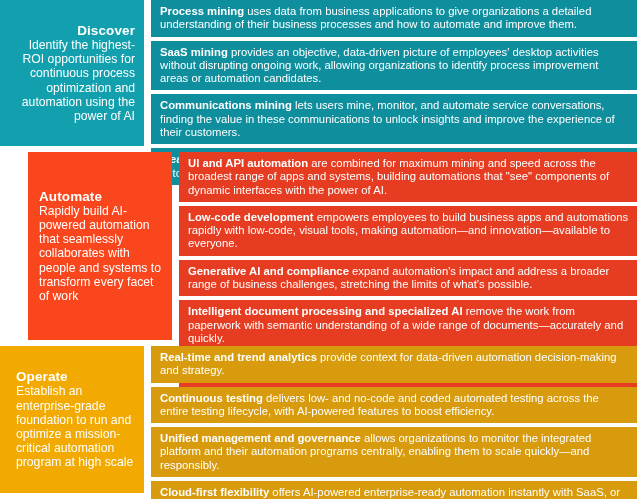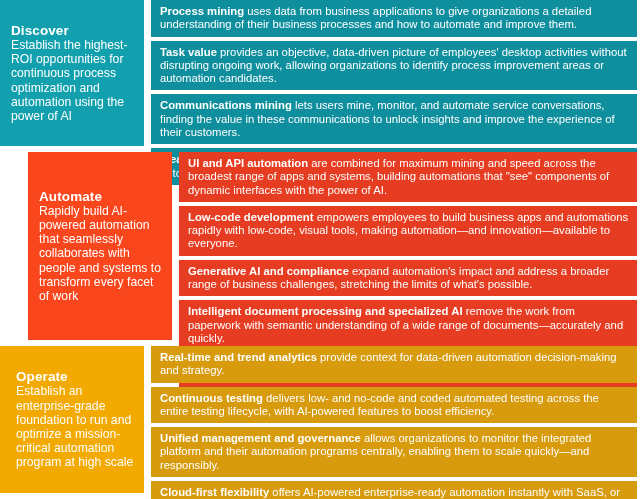--- a/index.html
+++ b/index.html
@@ -67,47 +67,47 @@
     line-height: 13.3px;
     flex: 1 1 auto;
     display: flex;
     align-items: flex-end;
   }
   .card:last-child { margin-bottom: 6px; }
   .card p { margin: 0; }
   .card b { font-weight: bold; }
 
   
-  .stage-discover .stage-left { background: #12a0ae; }
+  .stage-discover .stage-left { background: #12a0ae; text-align: right; }
   .stage-discover .card       { background: #0f8f9e; }
 
   
   .stage-automate .stage-left { background: #f9461c; margin-left: 28px; }
   .stage-automate .card       { background: #e63c21; }
 
   
   .stage-operate .stage-left  { background: #f2a900; padding-left: 16px; }
   .stage-operate .card        { background: #d79b0d; }
 </style>
 </head>
 <body>
 
 <div class="infographic">
 
   <section class="stage stage-discover">
     <div class="stage-left">
       <div class="stage-title">Discover</div>
-      <div class="stage-desc">Establish the highest-ROI opportunities for continuous process optimization and automation using the power of AI</div>
+      <div class="stage-desc">Identify the highest-ROI opportunities for continuous process optimization and automation using the power of AI</div>
     </div>
     <div class="stage-right">
       <div class="card">
         <p><b>Process mining</b><span> uses data from business applications to give organizations a detailed understanding of their business processes and how to automate and improve them.</span></p>
       </div>
       <div class="card">
-        <p><b>Task value</b><span> provides an objective, data-driven picture of employees' desktop activities without disrupting ongoing work, allowing organizations to identify process improvement areas or automation candidates.</span></p>
+        <p><b>SaaS mining</b><span> provides an objective, data-driven picture of employees' desktop activities without disrupting ongoing work, allowing organizations to identify process improvement areas or automation candidates.</span></p>
       </div>
       <div class="card">
         <p><b>Communications mining</b><span> lets users mine, monitor, and automate service conversations, finding the value in these communications to unlock insights and improve the experience of their customers.</span></p>
       </div>
       <div class="card">
         <p><b>Idea capture &amp; management</b><span> enables organizations to centrally capture and manage automation ideas and process improvements and to prioritize them based on KPIs.</span></p>
       </div>
     </div>
   </section>
 

